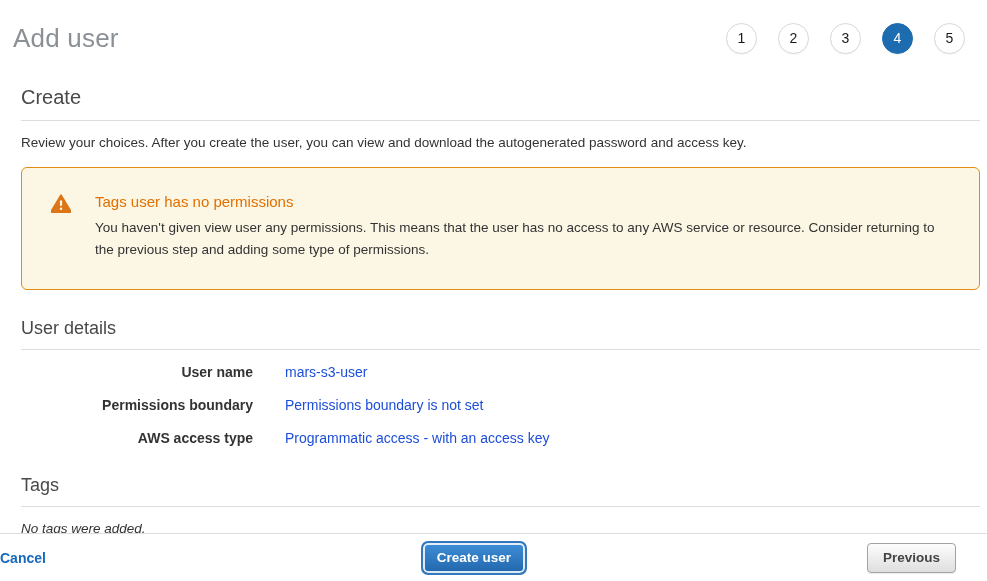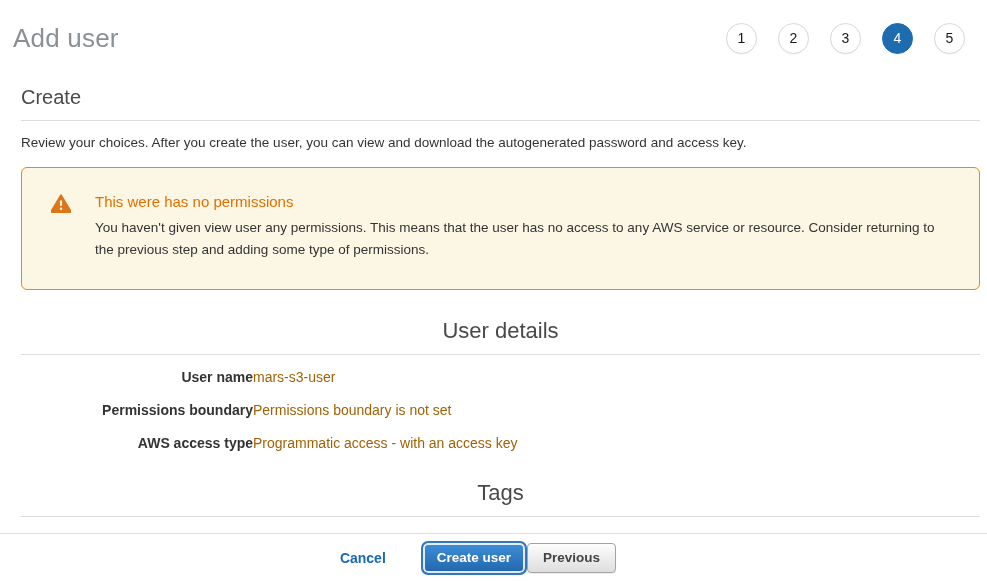--- a/index.html
+++ b/index.html
@@ -45,23 +45,22 @@
     color: #494949;
     font-weight: 400;
     border-bottom: 1px solid #dddddd;
   }
   h2.section-heading {
     font-size: 20px;
     margin-top: 24px;
     padding-bottom: 11px;
   }
   h3.section-heading {
-    font-size: 22px;
+    font-size: 18px;
     padding-bottom: 10px;
-    text-align: center;
   }
   .review-description {
     font-size: 13.5px;
     margin-top: 14px;
     color: #333333;
   }
   .warning-box {
     margin-top: 17px;
     height: 123px;
     border: 1px solid #e38c14;
@@ -87,38 +86,38 @@
   .user-details-heading { margin-top: 28px; }
   .detail-rows { margin-top: 14px; }
   .detail-row { display: flex; margin-bottom: 17px; font-size: 14px; }
   .detail-label {
     width: 232px;
     text-align: right;
     font-weight: bold;
     color: #333333;
     flex-shrink: 0;
   }
-  .detail-value { color: #a16207; }
+  .detail-value { margin-left: 32px; color: #1d4ed8; }
   .tags-heading { margin-top: 29px; }
   .tags-empty {
     font-size: 13.5px;
     font-style: italic;
     margin-top: 14px;
     color: #333333;
   }
   .footer {
     position: absolute;
     left: 0; bottom: 0;
     width: 100%;
     height: 48px;
     border-top: 1px solid #dddddd;
     background: #ffffff;
     display: flex;
     align-items: center;
-    justify-content: center;
+    justify-content: space-between;
     padding-right: 17px;
   }
   .cancel-link {
     color: #1669bb;
     font-size: 14px;
     font-weight: bold;
     text-decoration: none;
     margin-right: 35px;
     cursor: pointer;
   }
@@ -168,21 +167,21 @@
 
   <div class="warning-box">
     <div class="warning-icon-wrap">
       <svg width="20" height="19" viewBox="0 0 24 22">
         <path d="M12 1.4 L22.8 19.6 a1.9 1.9 0 0 1 -1.65 2.9 H2.85 a1.9 1.9 0 0 1 -1.65 -2.9 Z" fill="#dd7618" stroke="#dd7618" stroke-width="2.6" stroke-linejoin="round"></path>
         <rect x="10.7" y="7" width="2.6" height="7" rx="1.2" fill="#fcf7e4"></rect>
         <circle cx="12" cy="17.2" r="1.5" fill="#fcf7e4"></circle>
       </svg>
     </div>
     <div class="warning-text">
-      <div class="warning-title">This were has no permissions</div>
+      <div class="warning-title">Tags user has no permissions</div>
       <div class="warning-body">You haven't given view user any permissions. This means that the user has no access to any AWS service or resource. Consider returning to the previous step and adding some type of permissions.</div>
     </div>
   </div>
 
   <h3 class="section-heading user-details-heading">User details</h3>
   <div class="detail-rows">
     <div class="detail-row">
       <div class="detail-label">User name</div>
       <div class="detail-value">mars-s3-user</div>
     </div>

